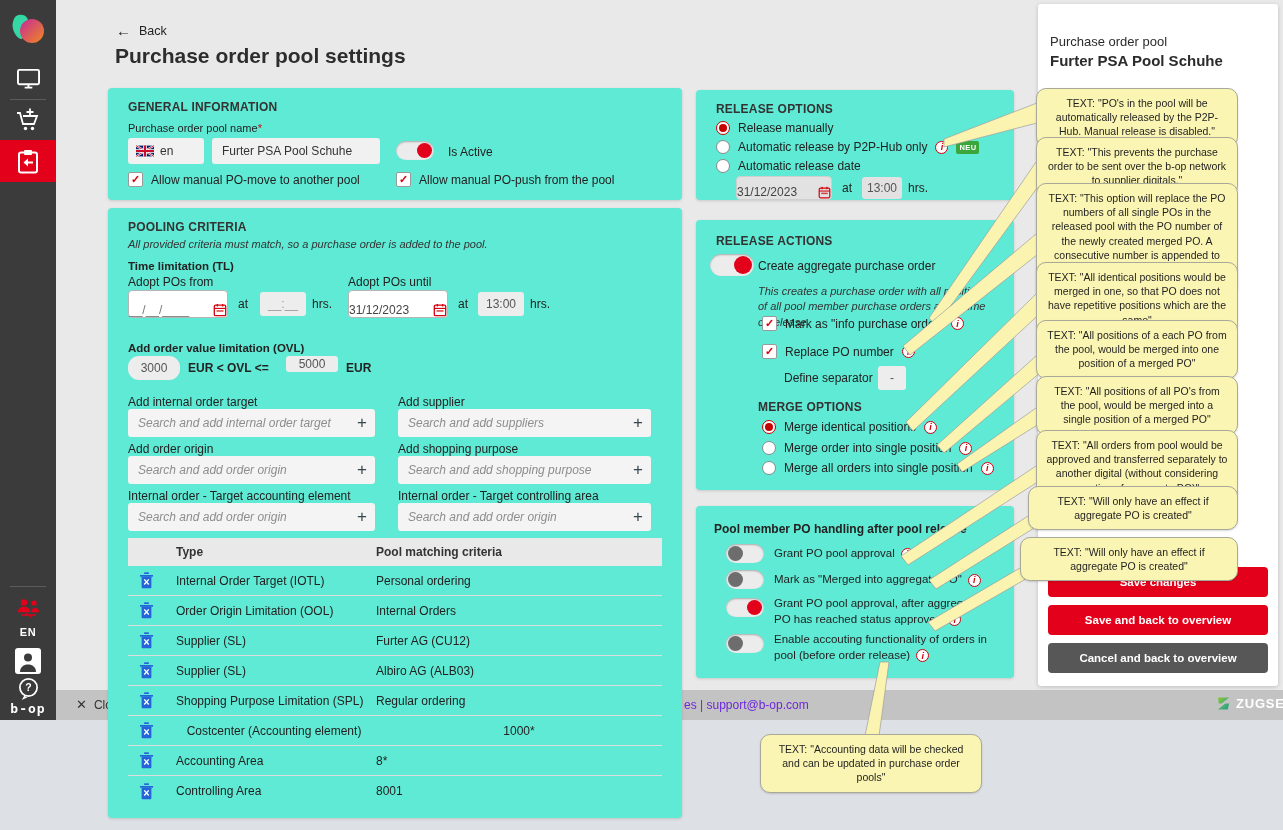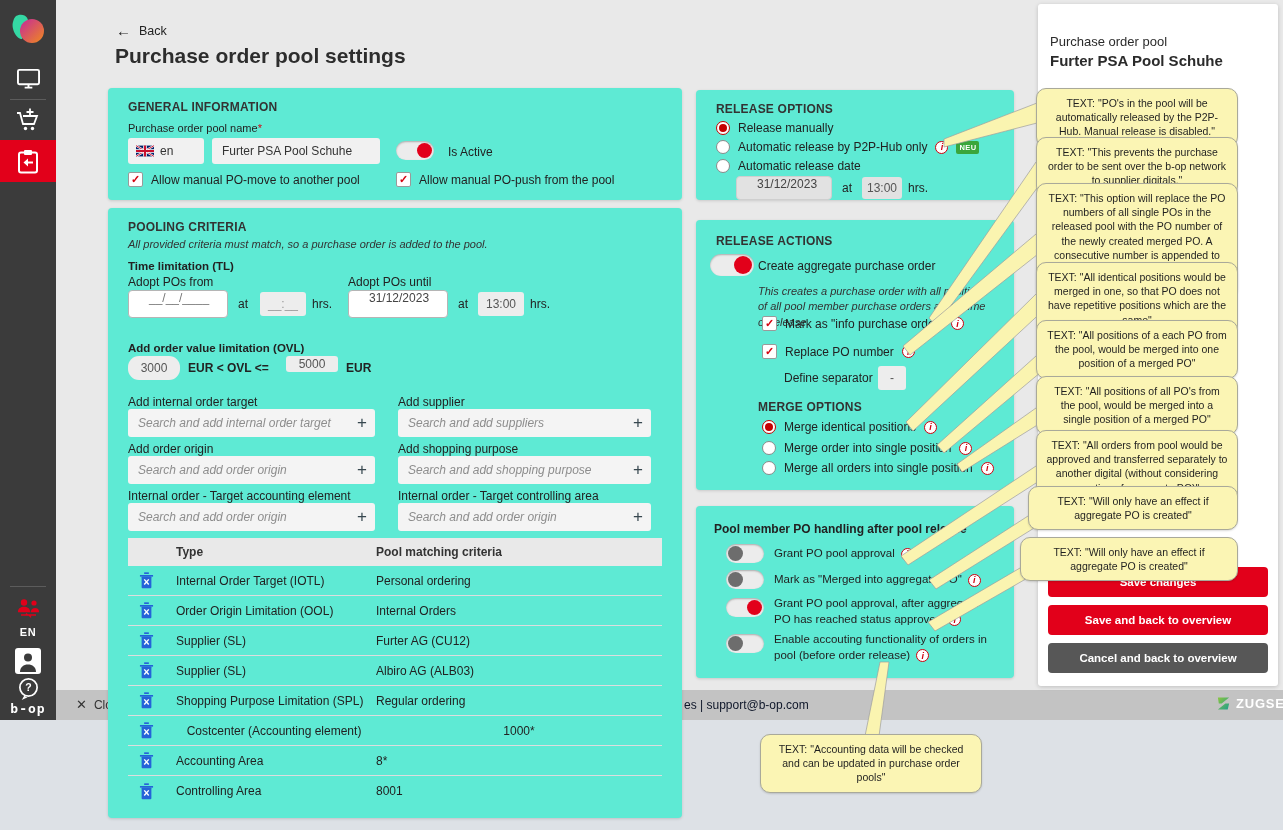--- a/index.html
+++ b/index.html
@@ -26,21 +26,21 @@
   
   .back { left:116px; top:22px; font-size:12.5px; color:#222; display:flex; align-items:center; gap:8px; z-index:2; cursor:pointer; }
   .back .arr { font-size:15px; }
   .pagetitle { left:115px; top:44px; font-size:21px; font-weight:600; color:#2d2d2d; z-index:2; }
 
   
   .cardtitle { font-size:12px; font-weight:bold; color:#333; letter-spacing:.2px; }
   .lbl { font-size:11.5px; color:#222; }
   .blbl { font-size:11.5px; font-weight:bold; color:#222; }
   .chip { background:#f1f1f1; border-radius:3px; display:inline-flex; align-items:center; font-size:12px; color:#333; }
-  .datebox { background:#fff; border:1px solid #b5b5b5; border-radius:4px; display:inline-flex; align-items:flex-start; justify-content:space-between; padding:0 20px; font-size:12px; color:#444; }
+  .datebox { background:#fff; border:1px solid #b5b5b5; border-radius:4px; display:inline-flex; align-items:flex-end; justify-content:space-between; padding:0 0; font-size:12px; color:#444; }
   .datebox.disabled { background:#e2e2e2; border:1px solid #cfcfcf; }
   .timechip { background:#ededed; border-radius:3px; display:inline-flex; align-items:center; justify-content:center; font-size:12px; color:#555; }
   .tgl { width:38px; height:19px; border-radius:10px; background:#ececec; box-shadow:inset 0 1px 2px rgba(0,0,0,.28); position:relative; display:inline-block; cursor:pointer; flex:none; }
   .tgl::after { content:""; width:15px; height:15px; border-radius:50%; position:absolute; top:2px; }
   .tgl.on::after { right:2px; background:#e2001a; }
   .tgl.off::after { left:2px; background:#6d6d6d; }
   .tgl.big { width:44px; height:22px; border-radius:11px; }
   .tgl.big::after { width:18px; height:18px; }
   .cbx { width:15px; height:15px; border:1.5px solid #9a9a9a; border-radius:2px; background:#fff; display:inline-flex; align-items:center; justify-content:center; color:#d40511; font-size:11px; font-weight:bold; flex:none; cursor:pointer; }
   .radio { width:14px; height:14px; border:1.5px solid #8a8a8a; border-radius:50%; display:inline-block; position:relative; background:#fff; flex:none; cursor:pointer; }
@@ -64,21 +64,21 @@
   
   .rp-label { position:absolute; left:12px; top:30px; font-size:13px; color:#2b2b2b; }
   .rp-name { position:absolute; left:12px; top:48px; font-size:15px; font-weight:bold; color:#2b2b2b; }
   .btn { position:absolute; left:1048px; width:220px; height:30px; border:none; border-radius:4px; color:#fff; font-size:11.5px; font-weight:bold; font-family:inherit; cursor:pointer; z-index:3; }
   .btn.red { background:#e2001a; }
   .btn.gray { background:#575757; }
 
   
   .fb-close { position:absolute; left:20px; top:7px; font-size:12px; color:#333; display:flex; align-items:center; gap:7px; cursor:pointer; }
   .fb-close .x { font-size:13px; }
-  .fb-support { position:absolute; left:628px; top:8px; font-size:12px; color:#0f172a; }
+  .fb-support { position:absolute; left:628px; top:8px; font-size:12px; color:#6d28d9; }
   .fb-brand { position:absolute; left:1160px; top:6px; display:flex; align-items:center; gap:5px; color:#fff; font-weight:bold; font-size:13px; letter-spacing:.8px; }
 
   .ital { font-style:italic; }
 </style>
 </head>
 <body>
 
 <div class="abs bottom-strip"></div>
 <div class="abs footerbar">
   <div class="fb-close">

